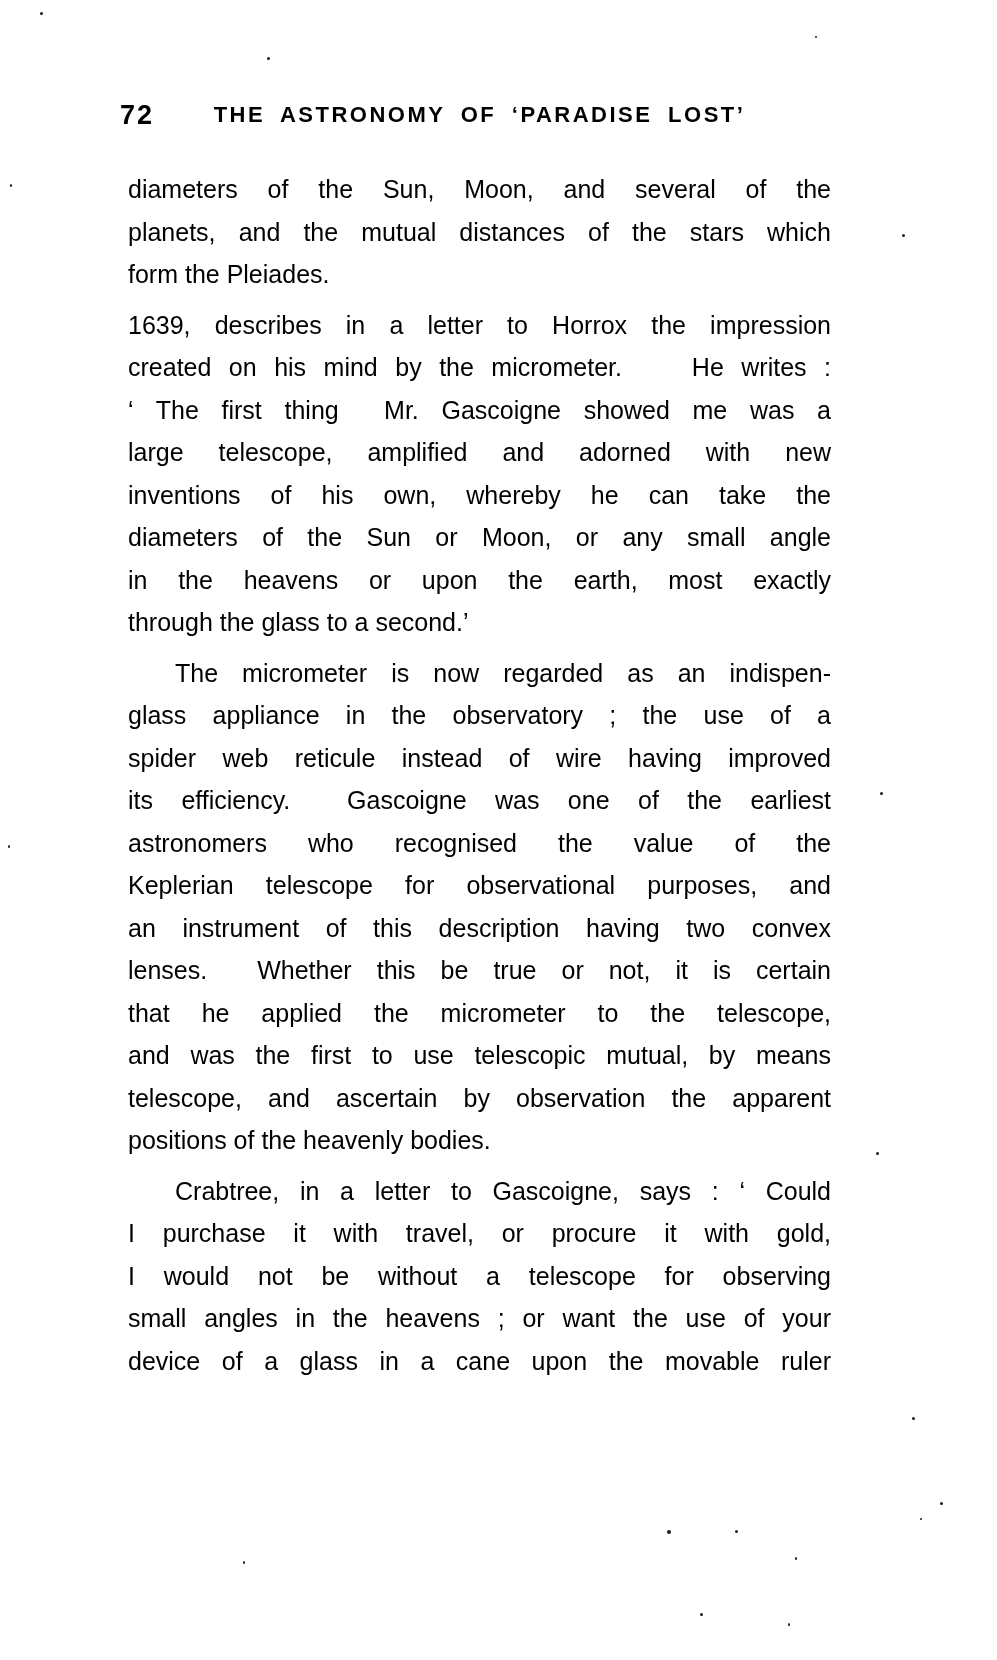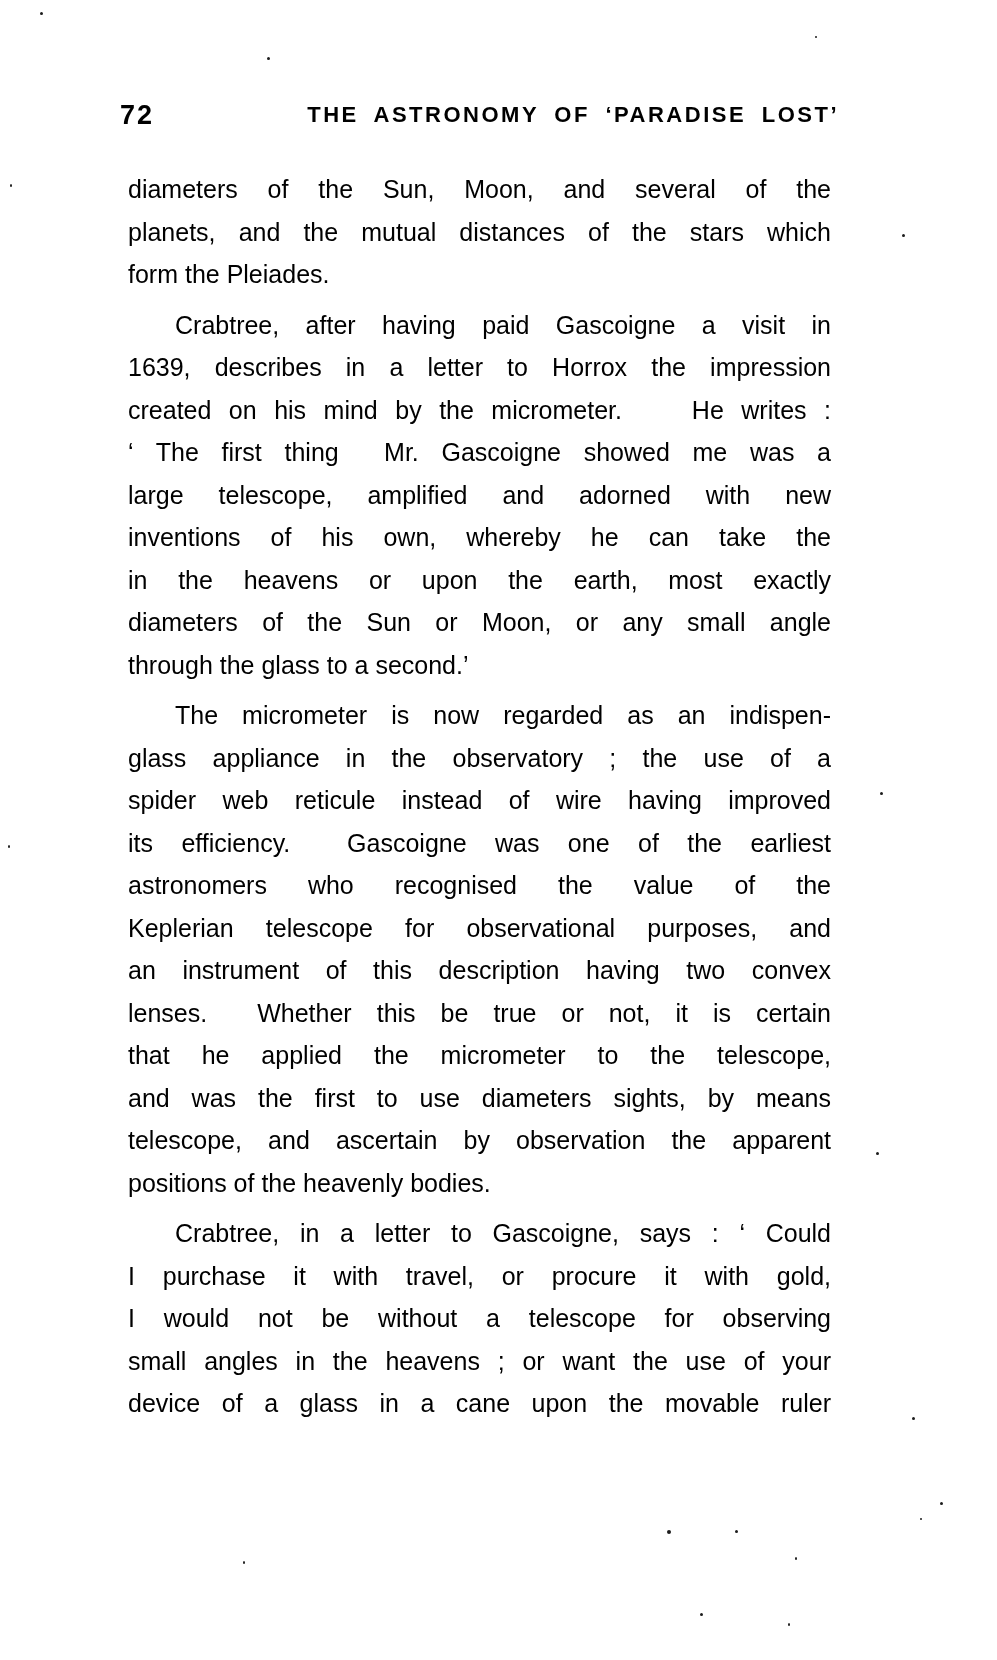--- a/index.html
+++ b/index.html
@@ -31,21 +31,21 @@
     position: absolute;
     left: 0;
     top: 0;
     font-size: 27px;
     font-weight: 700;
     letter-spacing: 2px;
     line-height: 30px;
   }
   .running-title {
     display: block;
-    text-align: right;
+    text-align: center;
     font-size: 22px;
     font-weight: 700;
     letter-spacing: 2.5px;
     word-spacing: 7px;
     line-height: 30px;
     white-space: nowrap;
   }
   .body-text {
     font-size: 25px;
     line-height: 42.5px;
@@ -86,41 +86,40 @@
     </div>
 
     <div class="body-text">
 
     <div class="paragraph">
           <span class="line stretch first">diameters of the Sun, Moon, and several of the</span>
           <span class="line stretch">planets, and the mutual distances of the stars which</span>
           <span class="line">form the Pleiades.</span>
         </div>
         <div class="paragraph indent">
-          <span class="line stretch first">Crabtree, after having paid Gascoigne a visit in</span>
           <span class="line stretch">1639, describes in a letter to Horrox the impression</span>
           <span class="line stretch">created on his mind by the micrometer.&nbsp;&nbsp;&nbsp; He writes :</span>
           <span class="line stretch">‘ The first thing&nbsp; Mr. Gascoigne showed me was a</span>
           <span class="line stretch">large telescope, amplified and adorned with new</span>
           <span class="line stretch">inventions of his own, whereby he can take the</span>
+          <span class="line stretch">diameters of the Sun or Moon, or any small angle</span>
           <span class="line stretch">in the heavens or upon the earth, most exactly</span>
-          <span class="line stretch">diameters of the Sun or Moon, or any small angle</span>
           <span class="line">through the glass to a second.’</span>
         </div>
         <div class="paragraph indent">
           <span class="line stretch first">The micrometer is now regarded as an indispen-</span>
           <span class="line stretch">glass appliance in the observatory ; the use of a</span>
           <span class="line stretch">spider web reticule instead of wire having improved</span>
           <span class="line stretch">its efficiency.&nbsp; Gascoigne was one of the earliest</span>
           <span class="line stretch">astronomers who recognised the value of the</span>
           <span class="line stretch">Keplerian telescope for observational purposes, and</span>
           <span class="line stretch">an instrument of this description having two convex</span>
           <span class="line stretch">lenses.&nbsp; Whether this be true or not, it is certain</span>
           <span class="line stretch">that he applied the micrometer to the telescope,</span>
-          <span class="line stretch">and was the first to use diameters sights, by means</span>
+          <span class="line stretch">and was the first to use telescopic mutual, by means</span>
           <span class="line stretch">telescope, and ascertain by observation the apparent</span>
           <span class="line">positions of the heavenly bodies.</span>
         </div>
         <div class="paragraph indent">
           <span class="line stretch first">Crabtree, in a letter to Gascoigne, says : ‘ Could</span>
           <span class="line stretch">I purchase it with travel, or procure it with gold,</span>
           <span class="line stretch">I would not be without a telescope for observing</span>
           <span class="line stretch">small angles in the heavens ; or want the use of your</span>
           <span class="line stretch">device of a glass in a cane upon the movable ruler</span>
         </div>

